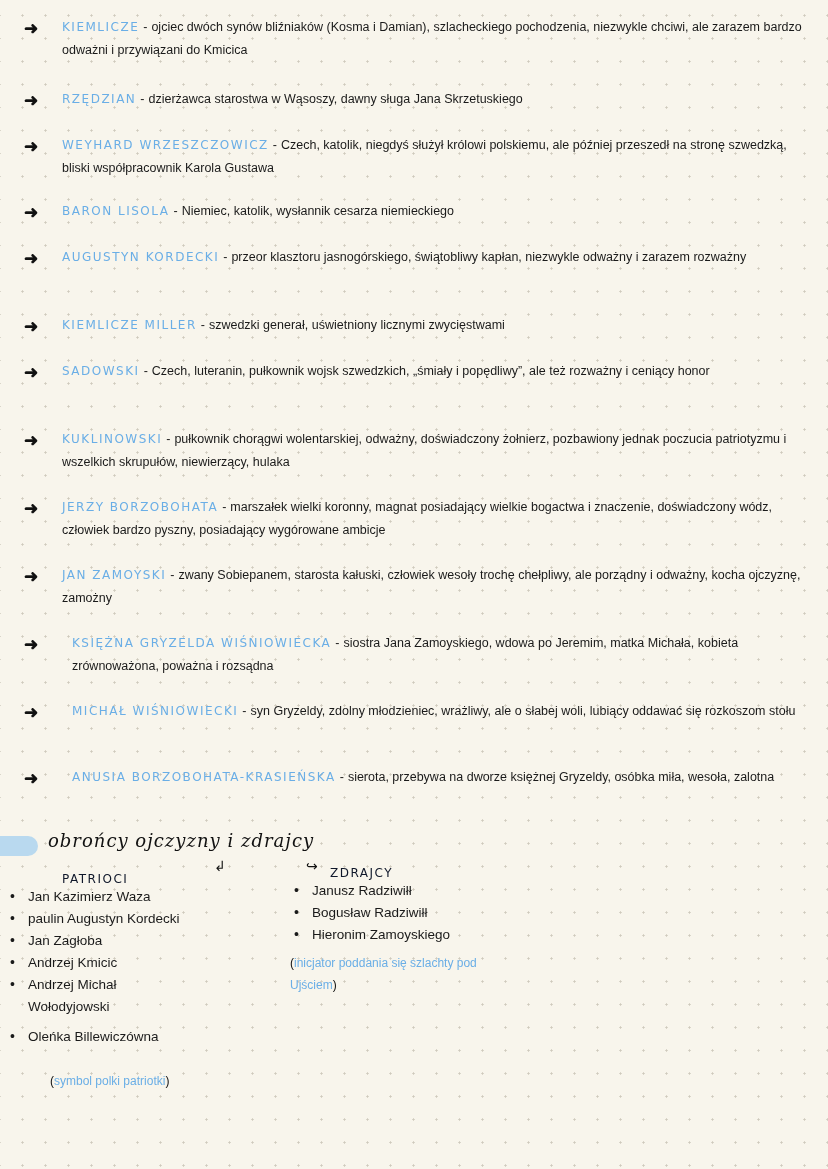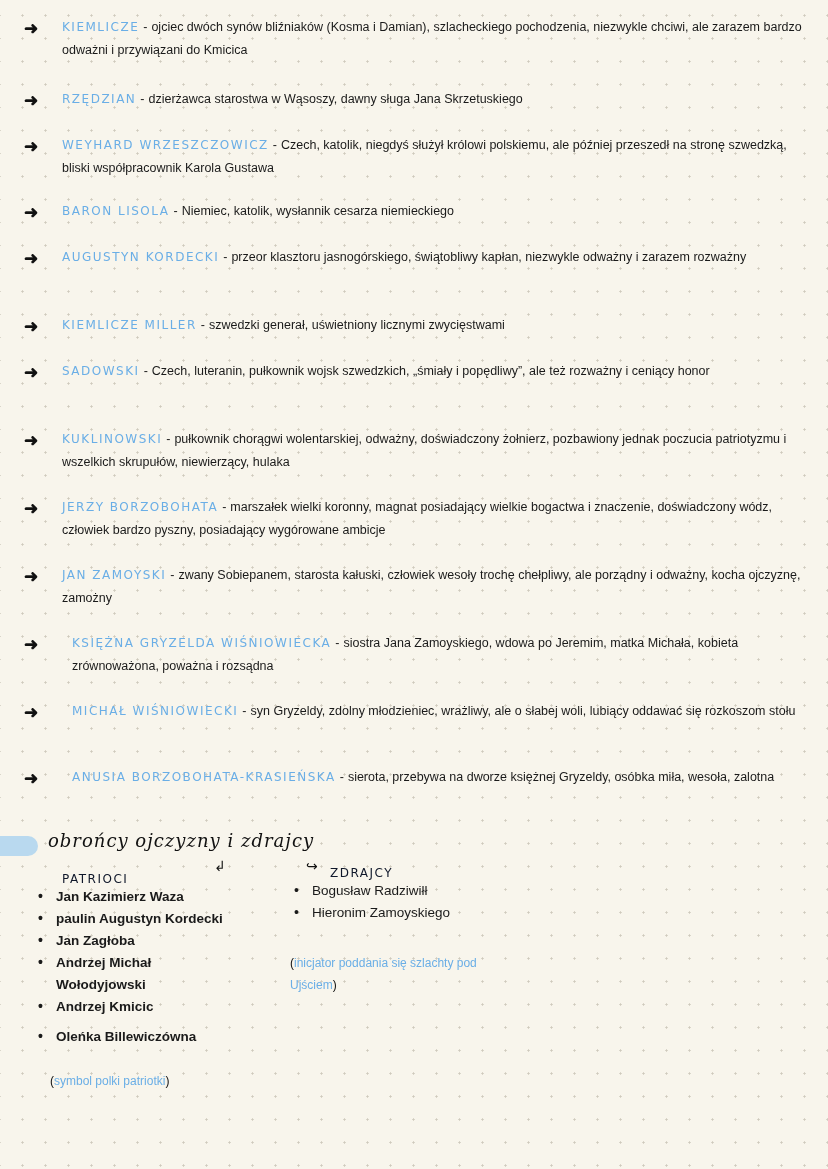--- a/index.html
+++ b/index.html
@@ -142,32 +142,33 @@
     <span class="name">ANUSIA BORZOBOHATA-KRASIEŃSKA</span><span class="sep">-</span><span class="desc">sierota, przebywa na dworze księżnej Gryzeldy, osóbka miła, wesoła, zalotna</span>
   </div>
 </div>
 
 <div class="tab-marker"></div>
 <div class="section-title">obrońcy ojczyzny i zdrajcy</div>
 <span class="down-arrow">↲</span>
 <span class="right-arrow">↪</span>
 
 <div class="col-head" style="left:62px; top:872px;">PATRIOCI</div>
-<ul class="list" style="left:36px; top:886px; width:250px;font-weight:bold;">
+<ul class="list" style="left:8px; top:886px; width:250px;">
   <li>Jan Kazimierz Waza</li>
   <li>paulin Augustyn Kordecki</li>
   <li>Jan Zagłoba</li>
+  <li>Andrzej Kmicic</li>
   <li style="width:150px;"><span>Andrzej Michał Wołodyjowski</span></li>
-  <li>Andrzej Kmicic</li>
   <li style="margin-top:8px;">Oleńka Billewiczówna</li>
 </ul>
 <div class="note-block" style="left:50px; top:1042px;margin-top:28px;">
   <span class="paren">(</span><span class="note">symbol polki patriotki</span><span class="paren">)</span>
 </div>
 
 <div class="col-head" style="left:330px; top:866px;">ZDRAJCY</div>
 <ul class="list" style="left:292px; top:880px; width:250px;">
+  <li>Janusz Radziwiłł</li>
   <li>Bogusław Radziwiłł</li>
   <li>Hieronim Zamoyskiego</li>
 </ul>
 <div class="note-block" style="left:290px; top:952px; width:230px;">
   <span class="paren">(</span><span class="note">inicjator poddania się szlachty pod Ujściem</span><span class="paren">)</span>
 </div>
 
 </body></html>

